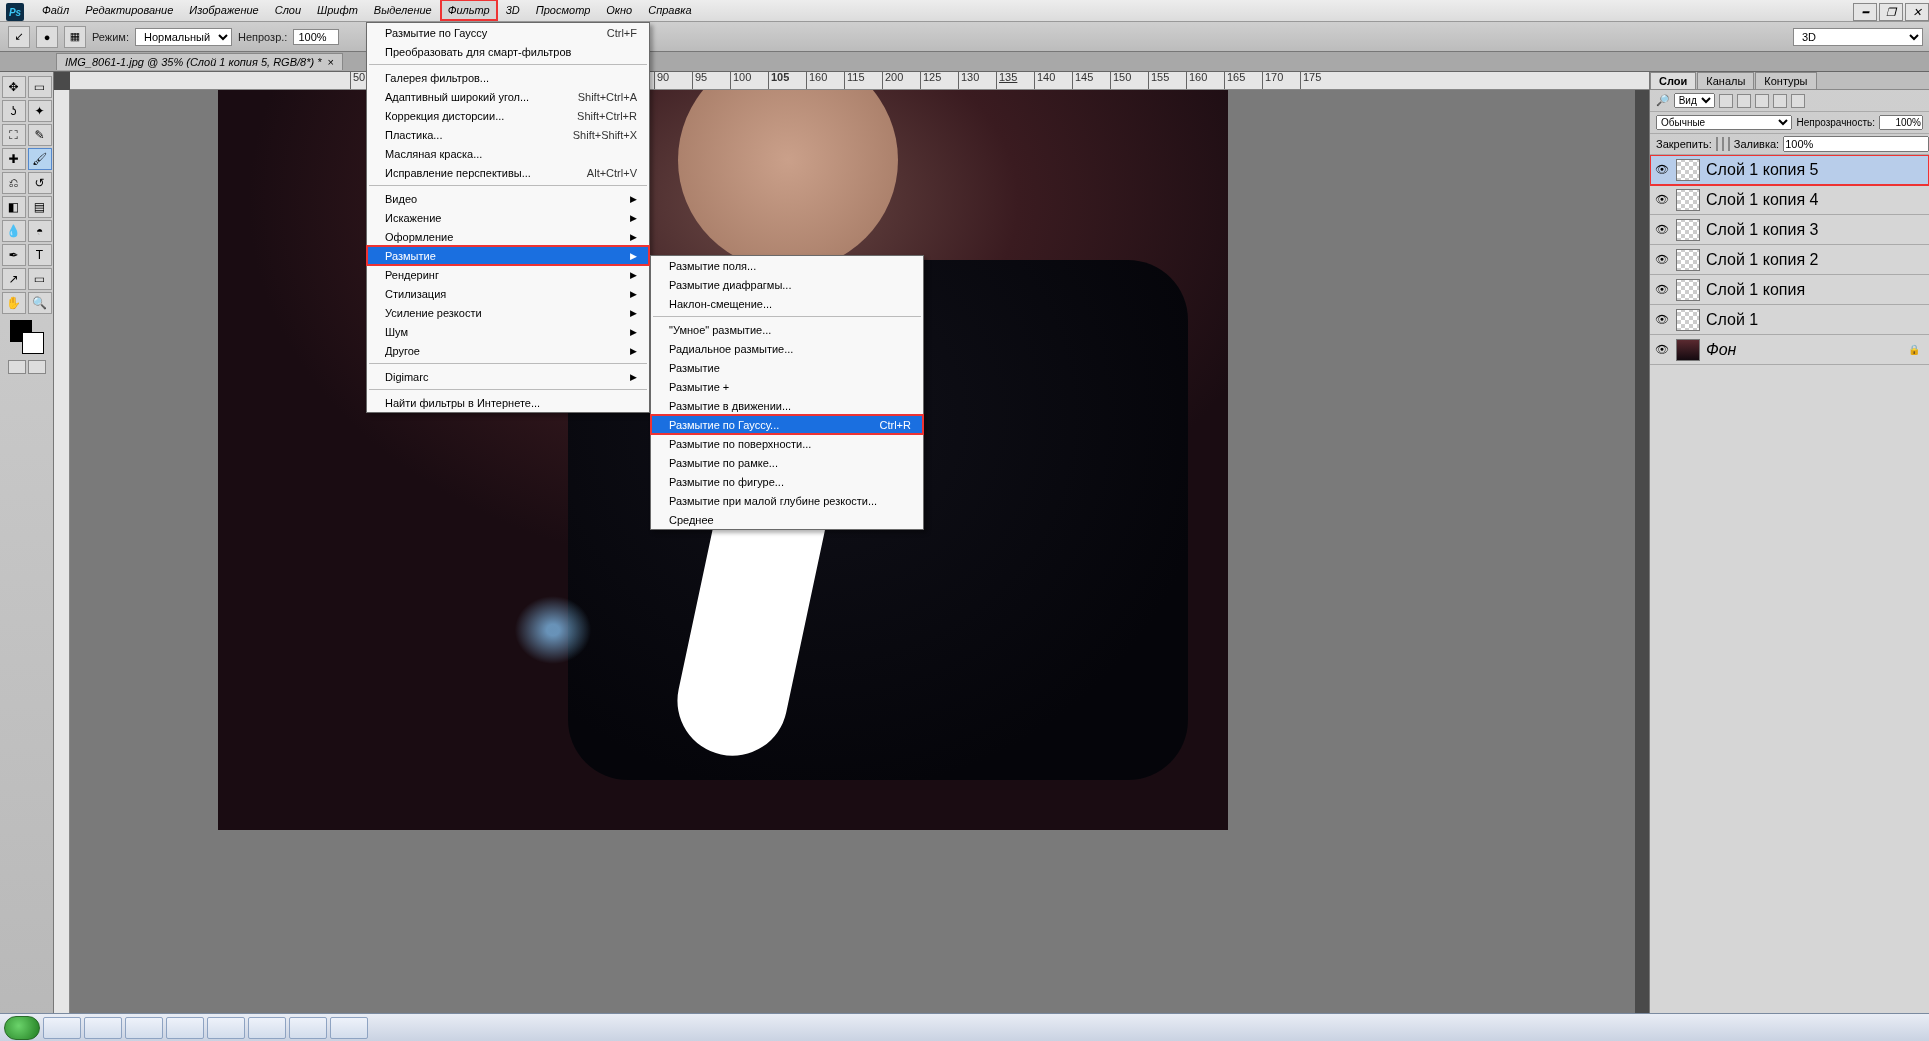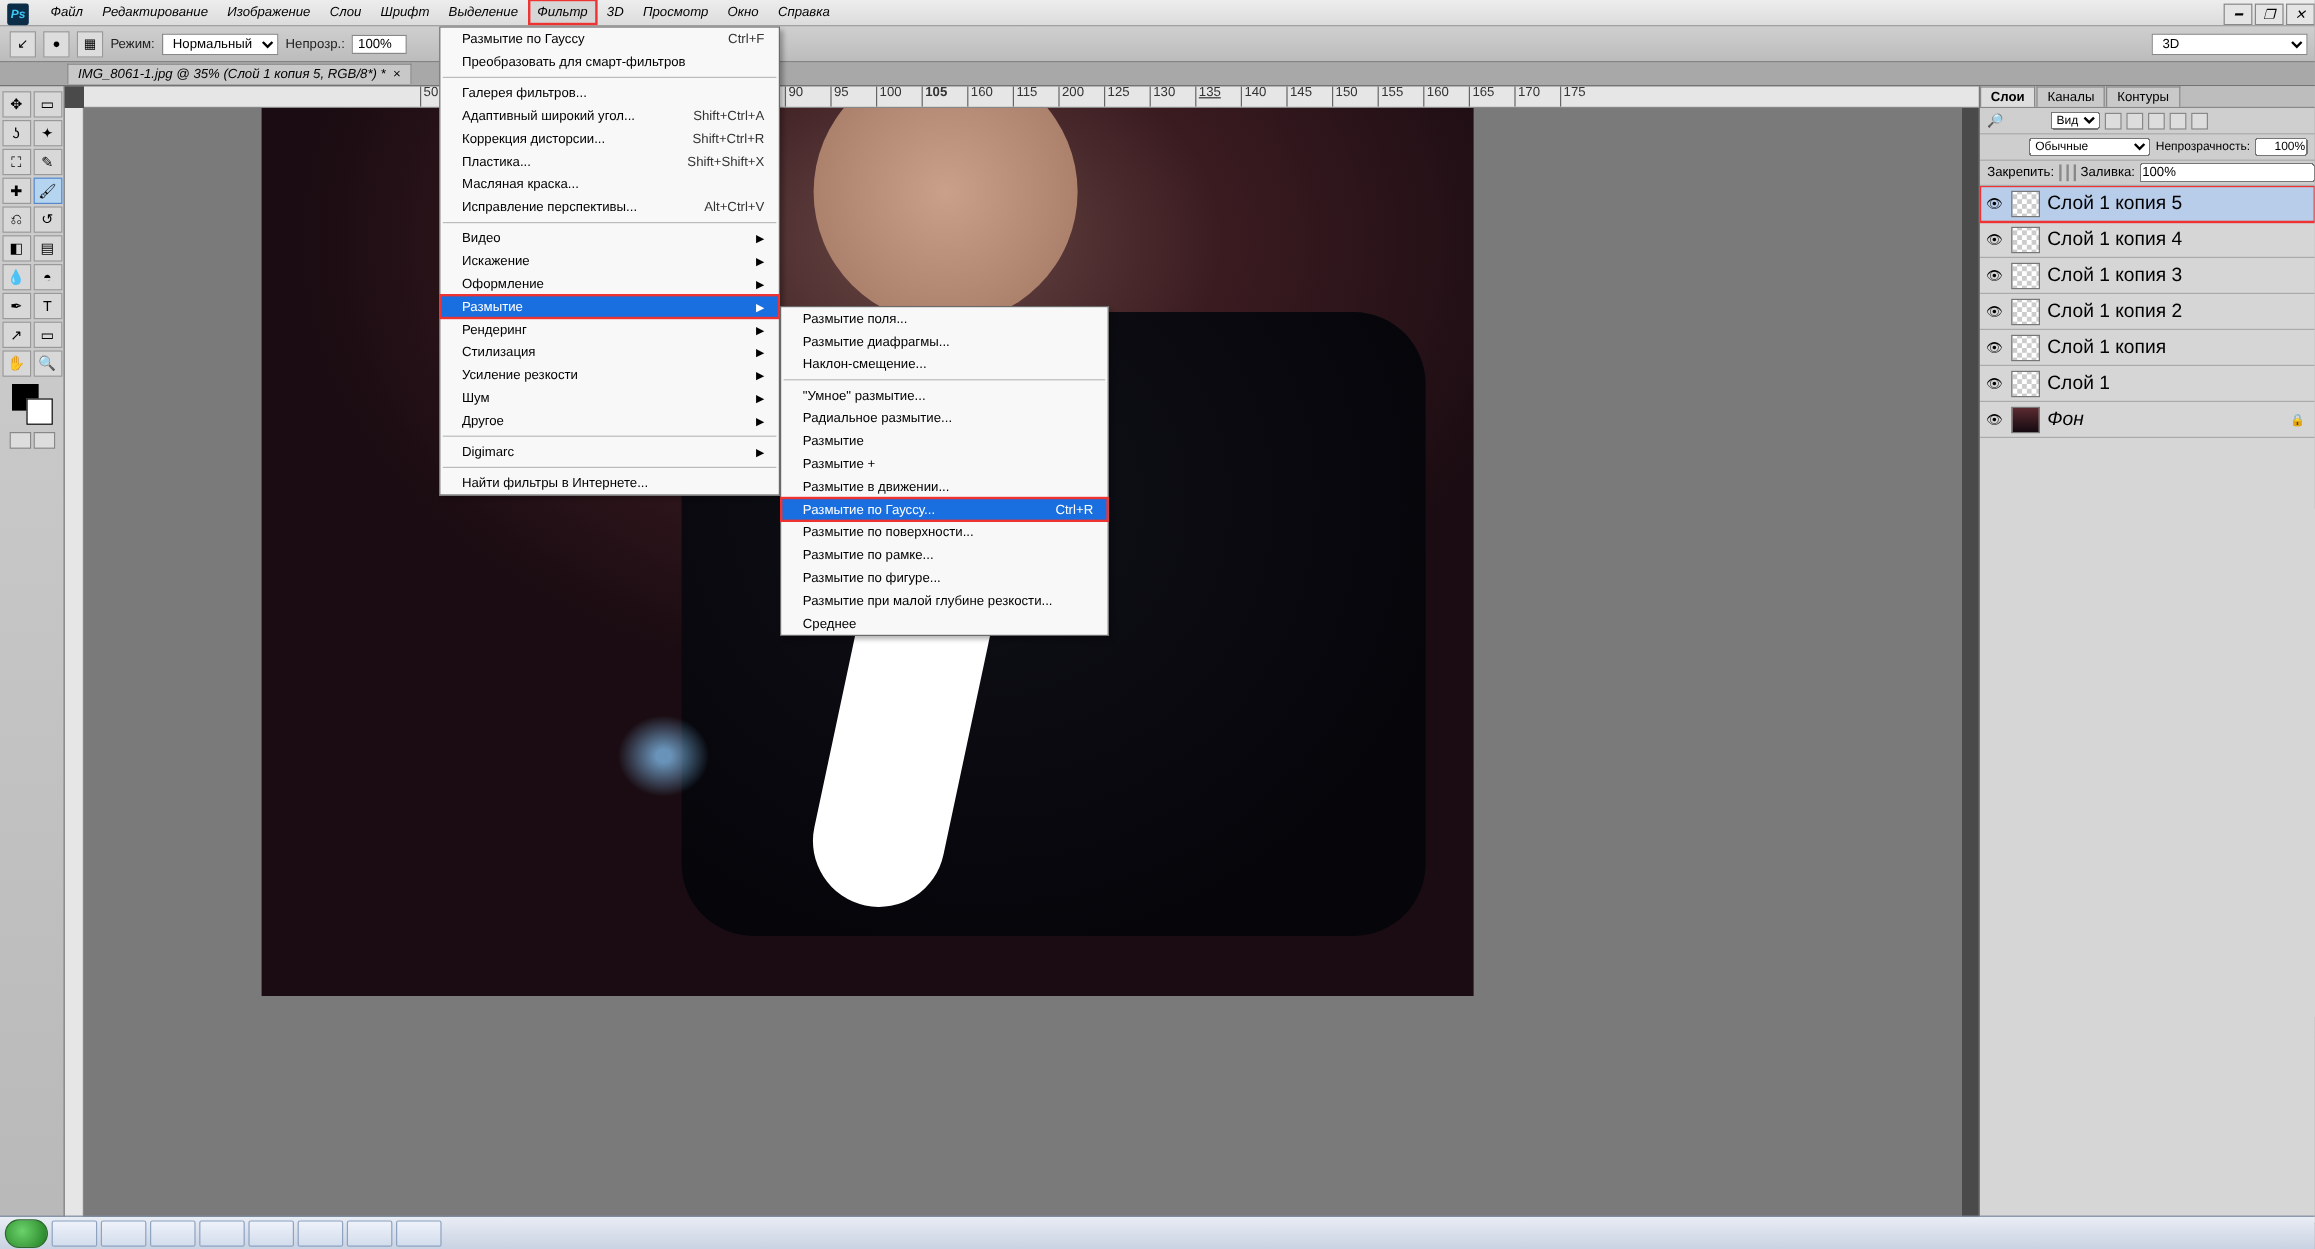--- a/index.html
+++ b/index.html
@@ -68,21 +68,21 @@
 .submenu .row.sel { background:#1a6fe0; color:#fff; }
 .submenu .row.hlred { outline:2px solid #e33; outline-offset:-1px; }
 .submenu .sep { height:1px; background:#bbb; margin:3px 2px;}
 
 
 .panels { width:280px; background:linear-gradient(#cfcfcf,#bcbcbc); border-left:1px solid #777; display:flex; flex-direction:column;}
 .panel-tabs { display:flex; background:#bdbdbd; border-bottom:1px solid #888; height:18px; align-items:flex-end;}
 .panel-tabs span{ padding:2px 8px; border:1px solid #888; border-bottom:none; background:#c9c9c9; margin-right:1px;}
 .panel-tabs span.active{ background:#dedede; font-weight:bold;}
 .panel-row { display:flex; align-items:center; padding:3px 6px; border-bottom:1px solid #aaa; gap:4px;}
-.panel-row select{ flex:0 0 auto; font-size:10px;margin-left:35px;}
+.panel-row select{ flex:0 0 auto; font-size:10px;}
 .panel-row .lbl{font-size:10px;}
 .panel-row input{ width:44px; font-size:10px; text-align:right;}
 .lock-row{ display:flex; align-items:center; padding:2px 6px; border-bottom:1px solid #aaa; gap:4px; font-size:10px;}
 .lock-row .mini{ width:14px; height:14px; border:1px solid #888; background:#ddd;}
 .layer-list { flex:1; overflow:auto; background:#d6d6d6; }
 .layer { display:flex; align-items:center; height:30px; border-bottom:1px solid #aaa; padding-left:4px; gap:6px;}
 .layer .eye{ width:16px; text-align:center; }
 .layer .thumb{ width:24px; height:22px; background: repeating-conic-gradient(#ccc 0 25%, #fff 0 50%) 0/8px 8px; border:1px solid #777;}
 .layer .thumb.bg{ background: linear-gradient(#5a2a30,#140a10);}
 .layer .name{ font-size:16px;}

